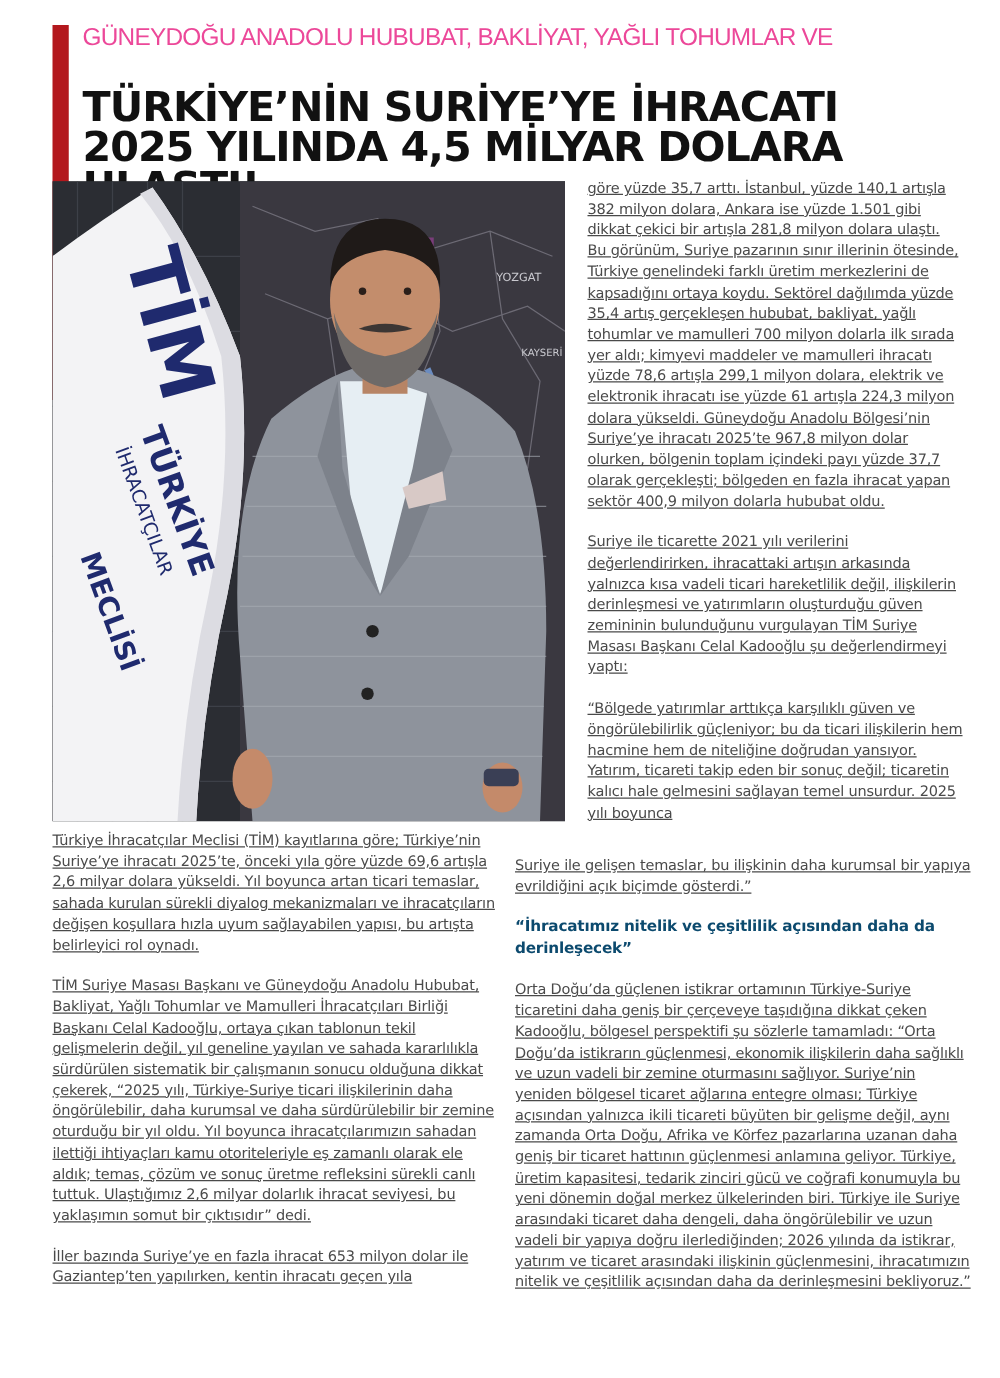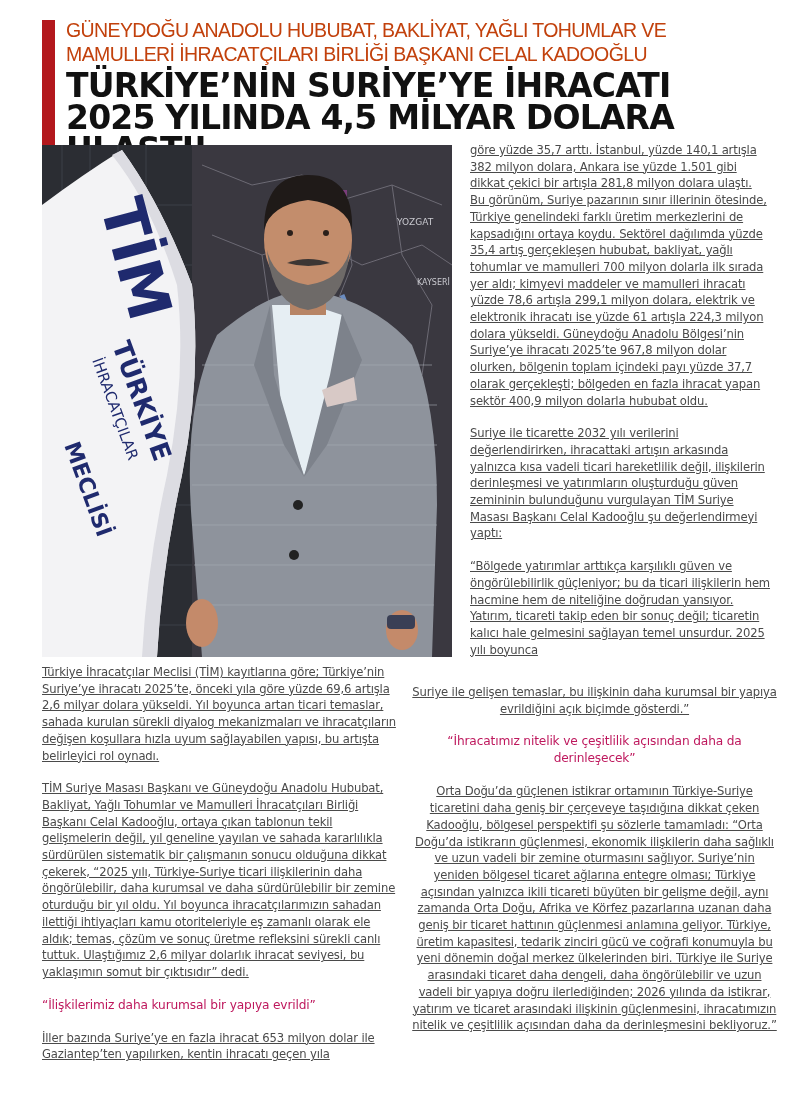--- a/index.html
+++ b/index.html
@@ -1,42 +1,41 @@
 <!DOCTYPE html>
 <html><head>
 <meta charset="utf-8">
 <style>
   html, body { margin:0; padding:0; background:#ffffff; }
   body { width:800px; height:1102px; position:relative; overflow:hidden;
          font-family:"DejaVu Sans", sans-serif; color:#3a3a3a; }
   .redbar { position:absolute; left:42px; top:20px; width:13px; height:300px; background:#b3181d; }
   .kicker { position:absolute; left:66px; top:18px; width:700px;
             font-family:"Liberation Sans", sans-serif; font-size:19.5px; line-height:24px;
-            color:#c2410c; letter-spacing:-0.6px; font-weight:400; }
+            color:#ec4899; letter-spacing:-0.6px; font-weight:400; }
   .headline { position:absolute; left:66px; top:70px; width:720px;
               font-family:"DejaVu Sans", sans-serif; font-weight:bold; font-size:33px;
               line-height:32px; color:#111; letter-spacing:-0.8px; }
   .photo { position:absolute; left:42px; top:145px; width:410px; height:512px;
            background:#2e3036; overflow:hidden; }
   .photo svg { display:block; }
   .col { position:absolute; font-size:11.6px; line-height:16.7px; color:#4a4a4a; letter-spacing:-0.15px; }
   .col p { margin:0 0 16px 0;text-decoration:underline; }
-  .col h3 { margin:12px 0 16px 0; font-size:12.2px; line-height:17px; font-weight:normal; color:#be185d; }
+  .col h3 { margin:12px 0 16px 0; font-size:12.2px; line-height:17px; font-weight:bold; color:#0c4a6e; }
   .col-left { left:42px; top:664px; width:360px; }
   .col-right-top { left:470px; top:142px; width:300px; }
   .col-right-bot { left:412px; top:632px; width:365px; }
 </style>
 </head>
 <body>
 
 <div class="redbar"></div>
 
 <div class="kicker">
   <div>GÜNEYDOĞU ANADOLU HUBUBAT, BAKLİYAT, YAĞLI TOHUMLAR VE</div>
-  <div>MAMULLERİ İHRACATÇILARI BİRLİĞİ BAŞKANI CELAL KADOOĞLU</div>
 </div>
 
 <div class="headline">
   <div>TÜRKİYE’NİN SURİYE’YE İHRACATI</div>
   <div>2025 YILINDA 4,5 MİLYAR DOLARA ULAŞTI!</div>
 </div>
 
 <div class="photo">
   <svg width="410" height="512" viewBox="0 0 410 512" xmlns="http://www.w3.org/2000/svg">
 
@@ -109,28 +108,27 @@
 
     <path d="M225 105 Q230 160 266 165 Q302 160 308 105 Q300 135 266 140 Q232 135 225 105 Z" fill="#6e6a68"></path>
     <path d="M245 118 Q266 110 288 118 Q266 124 245 118 Z" fill="#3c3634"></path>
     <circle cx="248" cy="88" r="3" fill="#2a1f1a"></circle>
     <circle cx="284" cy="88" r="3" fill="#2a1f1a"></circle>
   </svg>
 </div>
 
 <div class="col col-right-top">
   <p>göre yüzde 35,7 arttı. İstanbul, yüzde 140,1 artışla 382 milyon dolara, Ankara ise yüzde 1.501 gibi dikkat çekici bir artışla 281,8 milyon dolara ulaştı. Bu görünüm, Suriye pazarının sınır illerinin ötesinde, Türkiye genelindeki farklı üretim merkezlerini de kapsadığını ortaya koydu. Sektörel dağılımda yüzde 35,4 artış gerçekleşen hububat, bakliyat, yağlı tohumlar ve mamulleri 700 milyon dolarla ilk sırada yer aldı; kimyevi maddeler ve mamulleri ihracatı yüzde 78,6 artışla 299,1 milyon dolara, elektrik ve elektronik ihracatı ise yüzde 61 artışla 224,3 milyon dolara yükseldi. Güneydoğu Anadolu Bölgesi’nin Suriye’ye ihracatı 2025’te 967,8 milyon dolar olurken, bölgenin toplam içindeki payı yüzde 37,7 olarak gerçekleşti; bölgeden en fazla ihracat yapan sektör 400,9 milyon dolarla hububat oldu.</p>
-  <p>Suriye ile ticarette 2032 yılı verilerini değerlendirirken, ihracattaki artışın arkasında yalnızca kısa vadeli ticari hareketlilik değil, ilişkilerin derinleşmesi ve yatırımların oluşturduğu güven zemininin bulunduğunu vurgulayan TİM Suriye Masası Başkanı Celal Kadooğlu şu değerlendirmeyi yaptı:</p>
+  <p>Suriye ile ticarette 2021 yılı verilerini değerlendirirken, ihracattaki artışın arkasında yalnızca kısa vadeli ticari hareketlilik değil, ilişkilerin derinleşmesi ve yatırımların oluşturduğu güven zemininin bulunduğunu vurgulayan TİM Suriye Masası Başkanı Celal Kadooğlu şu değerlendirmeyi yaptı:</p>
   <p style="margin-bottom:0">“Bölgede yatırımlar arttıkça karşılıklı güven ve öngörülebilirlik güçleniyor; bu da ticari ilişkilerin hem hacmine hem de niteliğine doğrudan yansıyor. Yatırım, ticareti takip eden bir sonuç değil; ticaretin kalıcı hale gelmesini sağlayan temel unsurdur. 2025 yılı boyunca</p>
 </div>
 
-<div class="col col-right-bot" style="top:684px;text-align:center;">
+<div class="col col-right-bot" style="top:684px;">
   <p>Suriye ile gelişen temaslar, bu ilişkinin daha kurumsal bir yapıya evrildiğini açık biçimde gösterdi.”</p>
   <h3>“İhracatımız nitelik ve çeşitlilik açısından daha da derinleşecek”</h3>
   <p>Orta Doğu’da güçlenen istikrar ortamının Türkiye-Suriye ticaretini daha geniş bir çerçeveye taşıdığına dikkat çeken Kadooğlu, bölgesel perspektifi şu sözlerle tamamladı: “Orta Doğu’da istikrarın güçlenmesi, ekonomik ilişkilerin daha sağlıklı ve uzun vadeli bir zemine oturmasını sağlıyor. Suriye’nin yeniden bölgesel ticaret ağlarına entegre olması; Türkiye açısından yalnızca ikili ticareti büyüten bir gelişme değil, aynı zamanda Orta Doğu, Afrika ve Körfez pazarlarına uzanan daha geniş bir ticaret hattının güçlenmesi anlamına geliyor. Türkiye, üretim kapasitesi, tedarik zinciri gücü ve coğrafi konumuyla bu yeni dönemin doğal merkez ülkelerinden biri. Türkiye ile Suriye arasındaki ticaret daha dengeli, daha öngörülebilir ve uzun vadeli bir yapıya doğru ilerlediğinden; 2026 yılında da istikrar, yatırım ve ticaret arasındaki ilişkinin güçlenmesini, ihracatımızın nitelik ve çeşitlilik açısından daha da derinleşmesini bekliyoruz.”</p>
 </div>
 
 <div class="col col-left">
   <p>Türkiye İhracatçılar Meclisi (TİM) kayıtlarına göre; Türkiye’nin Suriye’ye ihracatı 2025’te, önceki yıla göre yüzde 69,6 artışla 2,6 milyar dolara yükseldi. Yıl boyunca artan ticari temaslar, sahada kurulan sürekli diyalog mekanizmaları ve ihracatçıların değişen koşullara hızla uyum sağlayabilen yapısı, bu artışta belirleyici rol oynadı.</p>
   <p>TİM Suriye Masası Başkanı ve Güneydoğu Anadolu Hububat, Bakliyat, Yağlı Tohumlar ve Mamulleri İhracatçıları Birliği Başkanı Celal Kadooğlu, ortaya çıkan tablonun tekil gelişmelerin değil, yıl geneline yayılan ve sahada kararlılıkla sürdürülen sistematik bir çalışmanın sonucu olduğuna dikkat çekerek, “2025 yılı, Türkiye-Suriye ticari ilişkilerinin daha öngörülebilir, daha kurumsal ve daha sürdürülebilir bir zemine oturduğu bir yıl oldu. Yıl boyunca ihracatçılarımızın sahadan ilettiği ihtiyaçları kamu otoriteleriyle eş zamanlı olarak ele aldık; temas, çözüm ve sonuç üretme refleksini sürekli canlı tuttuk. Ulaştığımız 2,6 milyar dolarlık ihracat seviyesi, bu yaklaşımın somut bir çıktısıdır” dedi.</p>
-  <h3>“İlişkilerimiz daha kurumsal bir yapıya evrildi”</h3>
   <p>İller bazında Suriye’ye en fazla ihracat 653 milyon dolar ile Gaziantep’ten yapılırken, kentin ihracatı geçen yıla</p>
 </div>
 
 </body></html>

